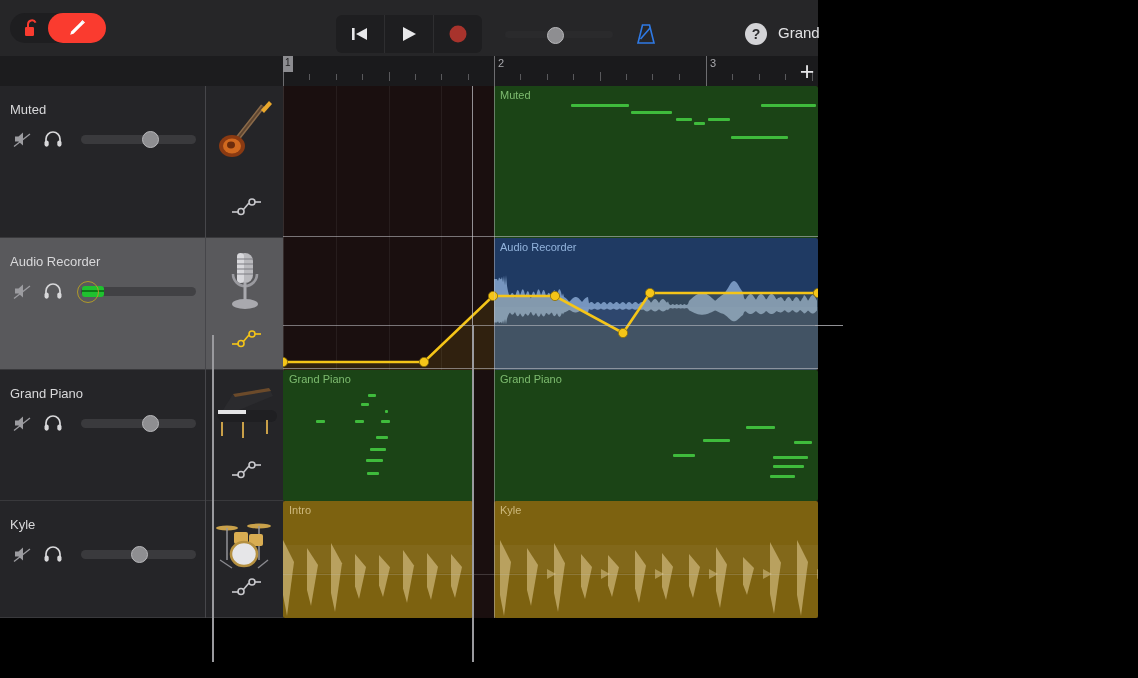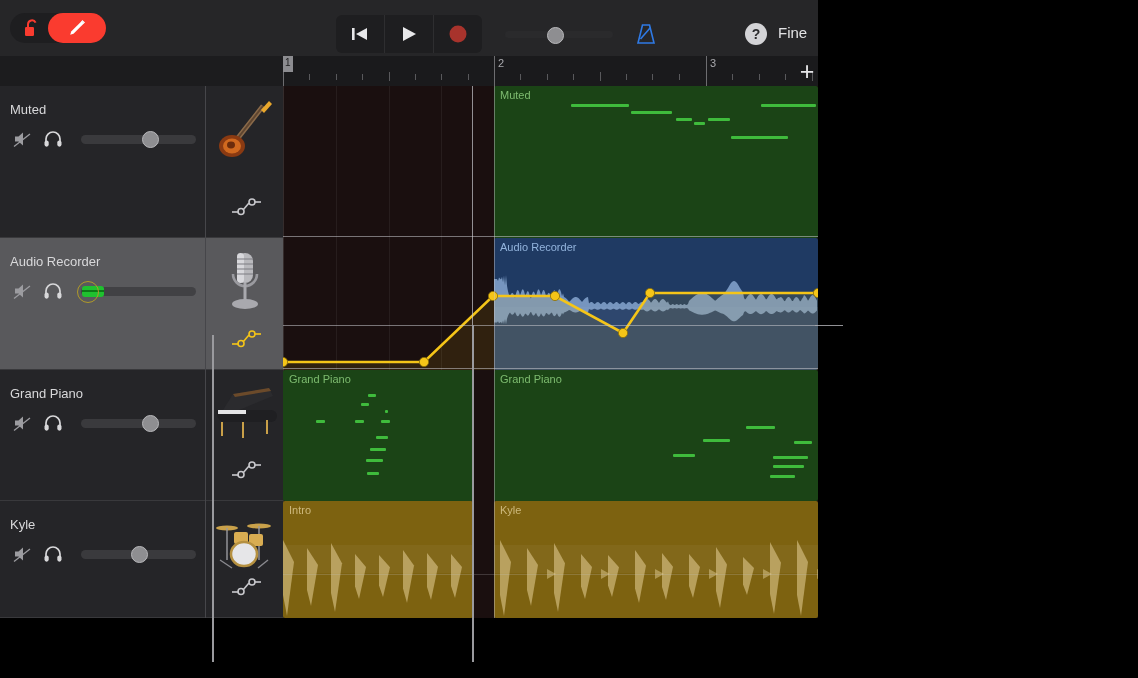--- a/index.html
+++ b/index.html
@@ -144,21 +144,21 @@
     <div class="metro">
       <svg width="22" height="24" viewBox="0 0 22 24">
         <path d="M7.5 3 L14.5 3 L19 21 L3 21 Z" fill="none" stroke="#2f7ae5" stroke-width="1.6"></path>
         <line x1="15.5" y1="5.5" x2="5.5" y2="17" stroke="#2f7ae5" stroke-width="1.6"></line>
       </svg>
     </div>
 
     <div class="help-btn">
       <span>?</span>
     </div>
-    <div class="fine-lbl">Fine</div>
+    <div class="fine-lbl">Grand</div>
   </div>
 
   <div class="ruler" id="ruler">
       <div class="bar-mark" style="left: 0px;"></div>
       <div class="bar-num" style="left: 4px;">1</div>
       <div class="bar-mark" style="left: 211px;"></div>
       <div class="bar-num" style="left: 215px;">2</div>
       <div class="bar-mark" style="left: 423px;"></div>
       <div class="bar-num" style="left: 427px;">3</div>
       <div class="tick" style="left: 26px; height: 6px; top: 18px;"></div>

